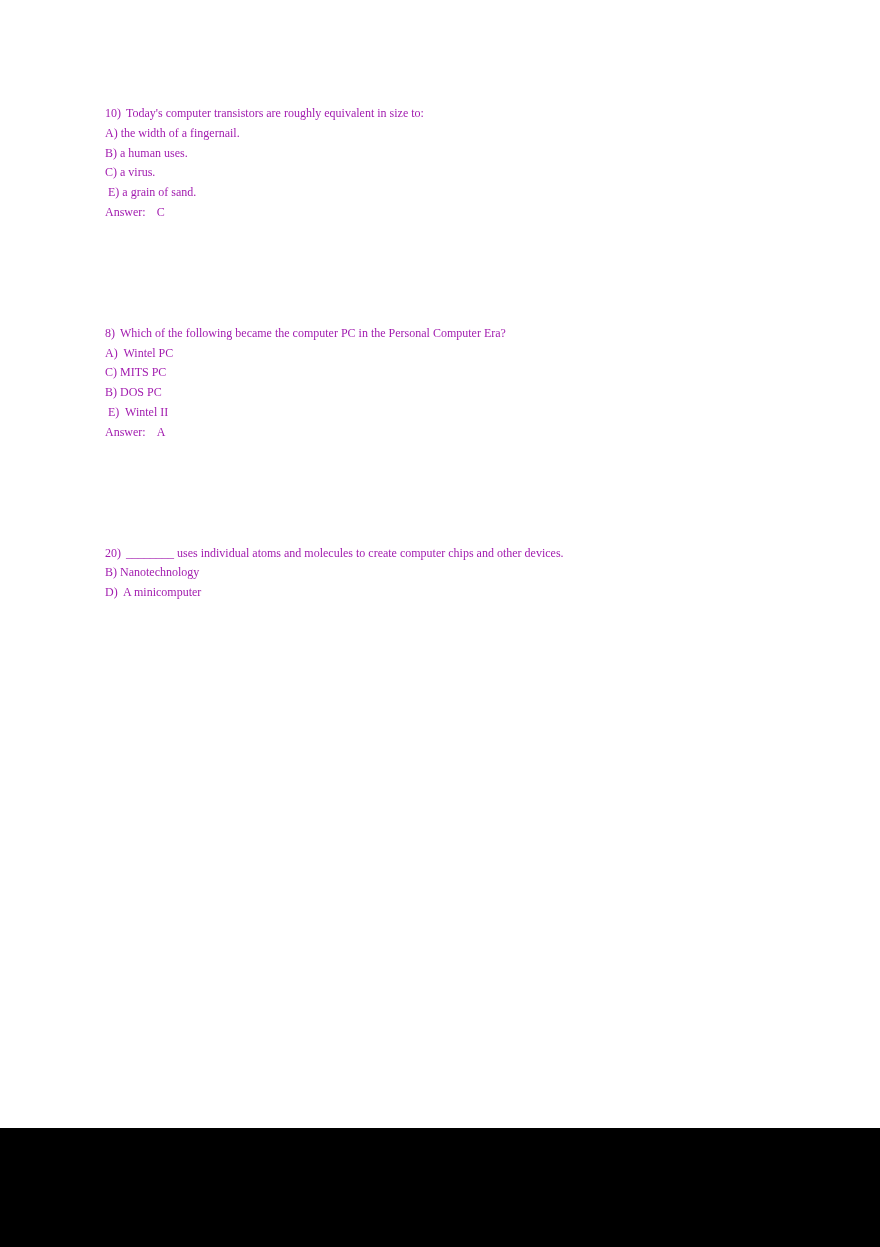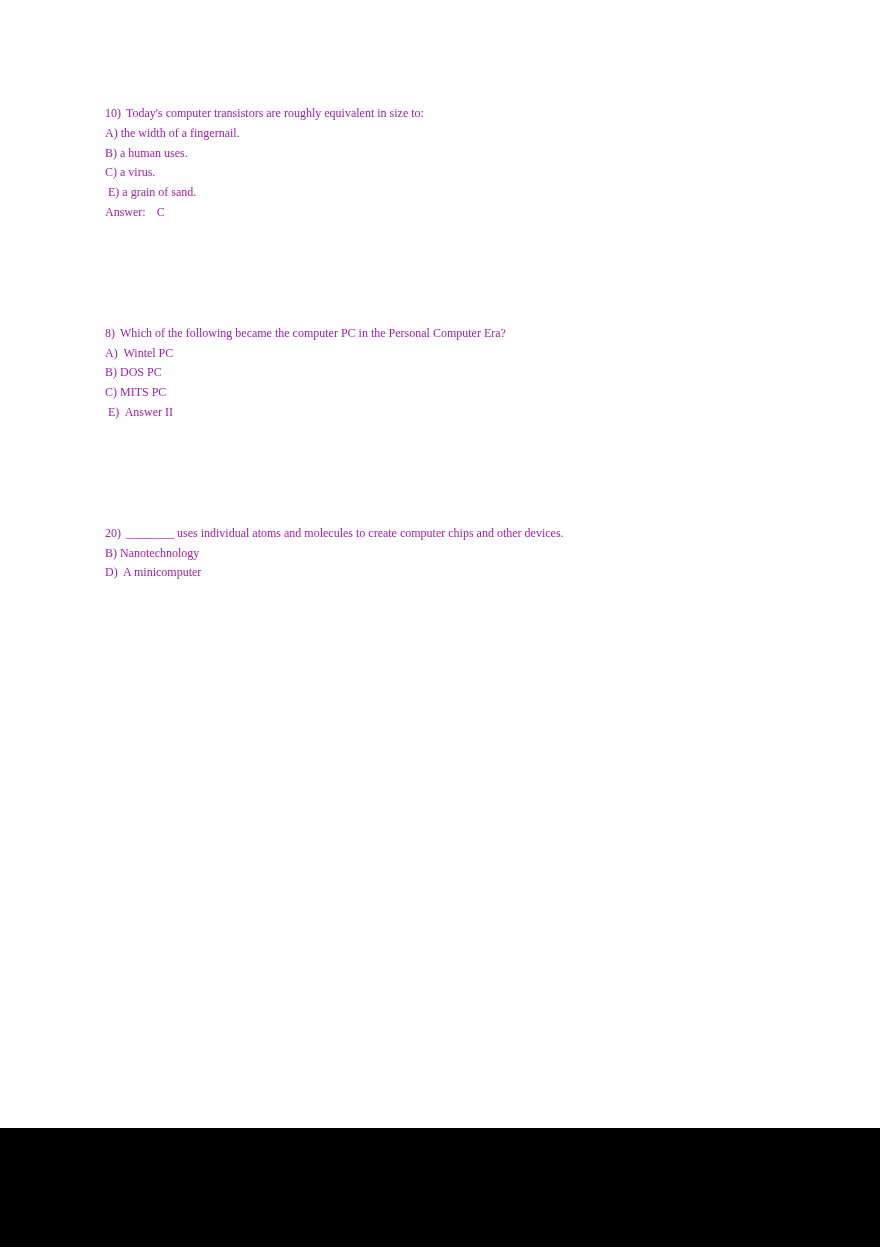--- a/index.html
+++ b/index.html
@@ -51,23 +51,24 @@
     <div class="line"><span>A) the width of a fingernail.</span></div>
     <div class="line"><span>B) a human uses.</span></div>
     <div class="line"><span>C) a virus.</span></div>
     <div class="line"><span> E) a grain of sand.</span></div>
     <div class="line"><span>Answer:</span><span class="answer-letter">C</span></div>
   </div>
 
   <div class="question">
     <div class="line"><span>8)</span><span class="q-text">Which of the following became the computer PC in the Personal Computer Era?</span></div>
     <div class="line"><span>A)  Wintel PC</span></div>
+    <div class="line"><span>C) MITS PC</span></div>
     <div class="line"><span>B) DOS PC</span></div>
-    <div class="line"><span>C) MITS PC</span></div>
-    <div class="line"><span> E)  Answer II</span></div>
+    <div class="line"><span> E)  Wintel II</span></div>
+    <div class="line"><span>Answer:</span><span class="answer-letter">A</span></div>
   </div>
 
   <div class="question">
     <div class="line"><span>20)</span><span class="q-text">________ uses individual atoms and molecules to create computer chips and other devices.</span></div>
     <div class="line"><span>B) Nanotechnology</span></div>
     <div class="line"><span>D)  A minicomputer</span></div>
   </div>
 
 </div>
 

